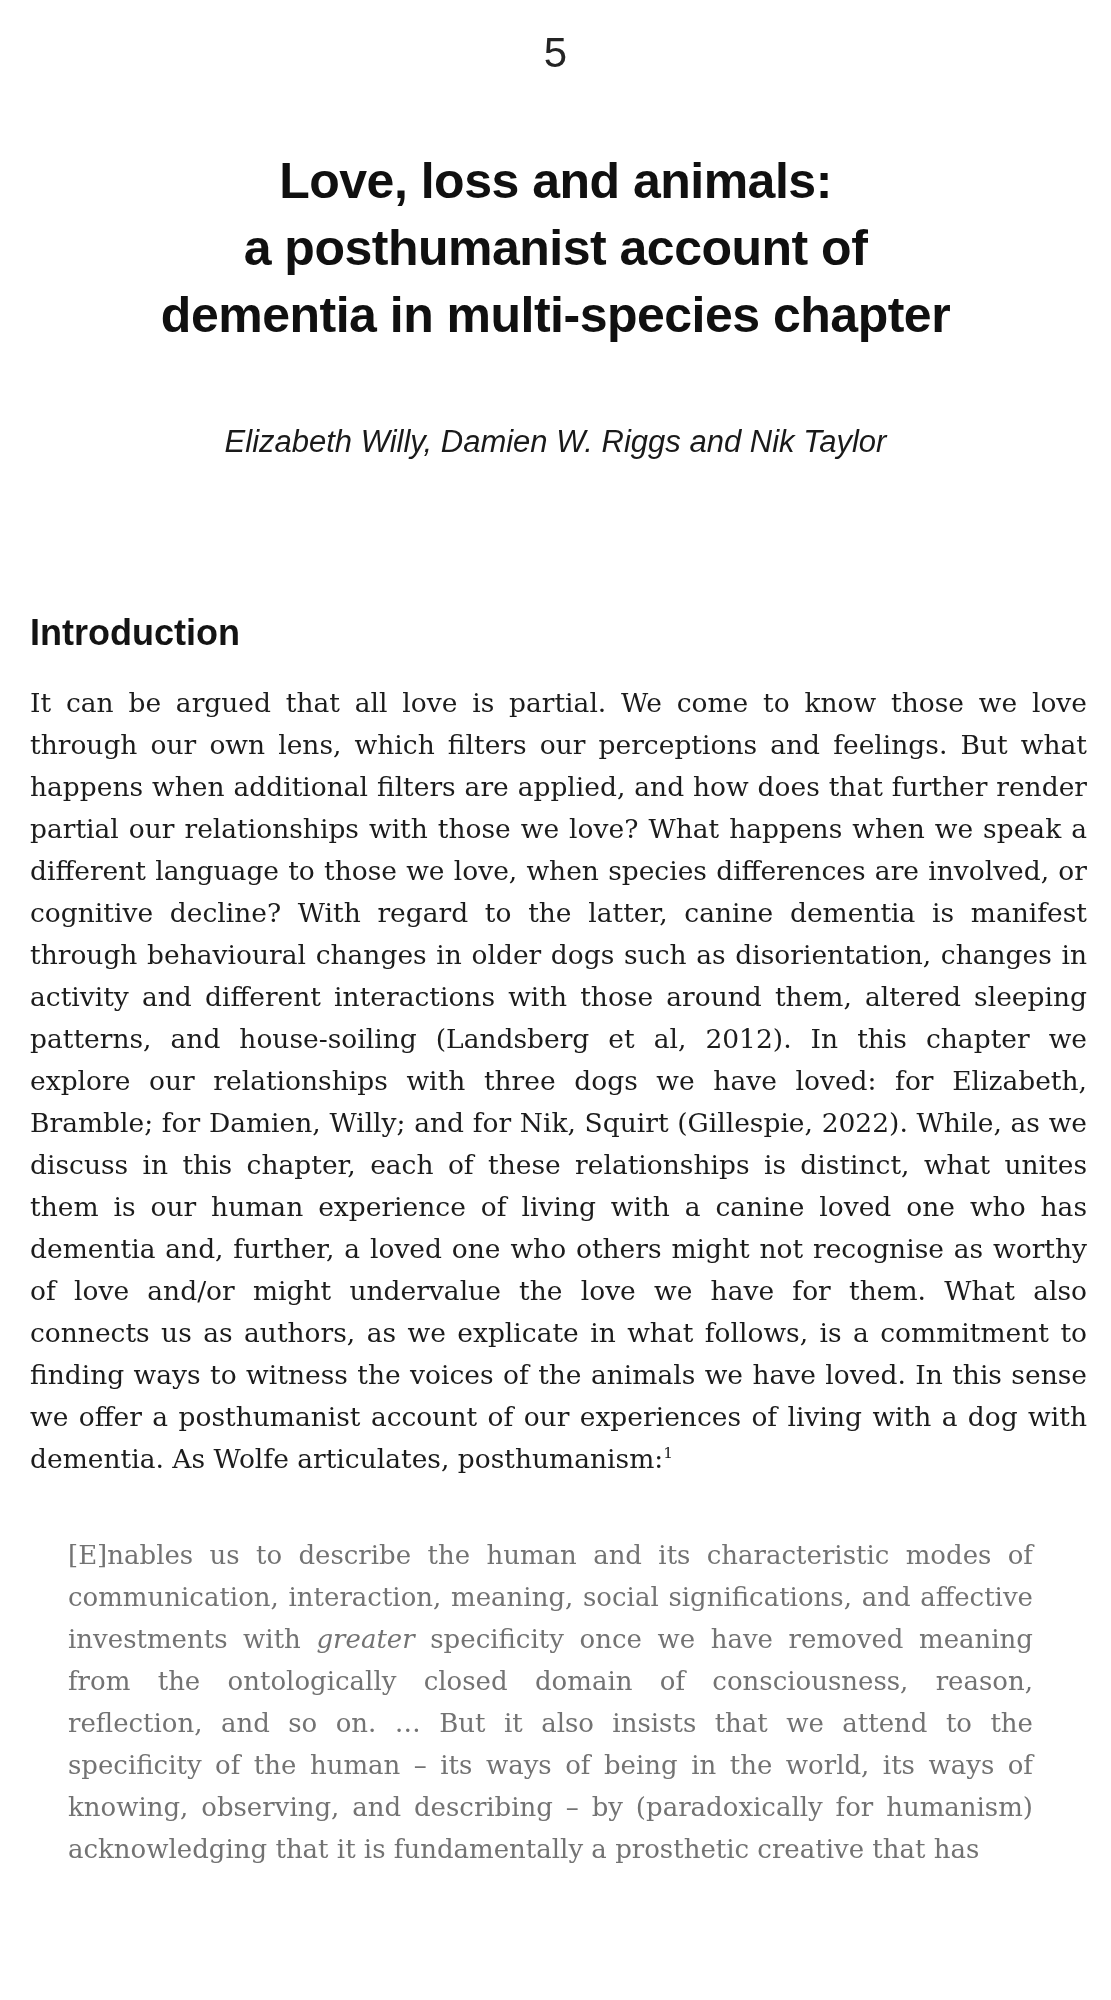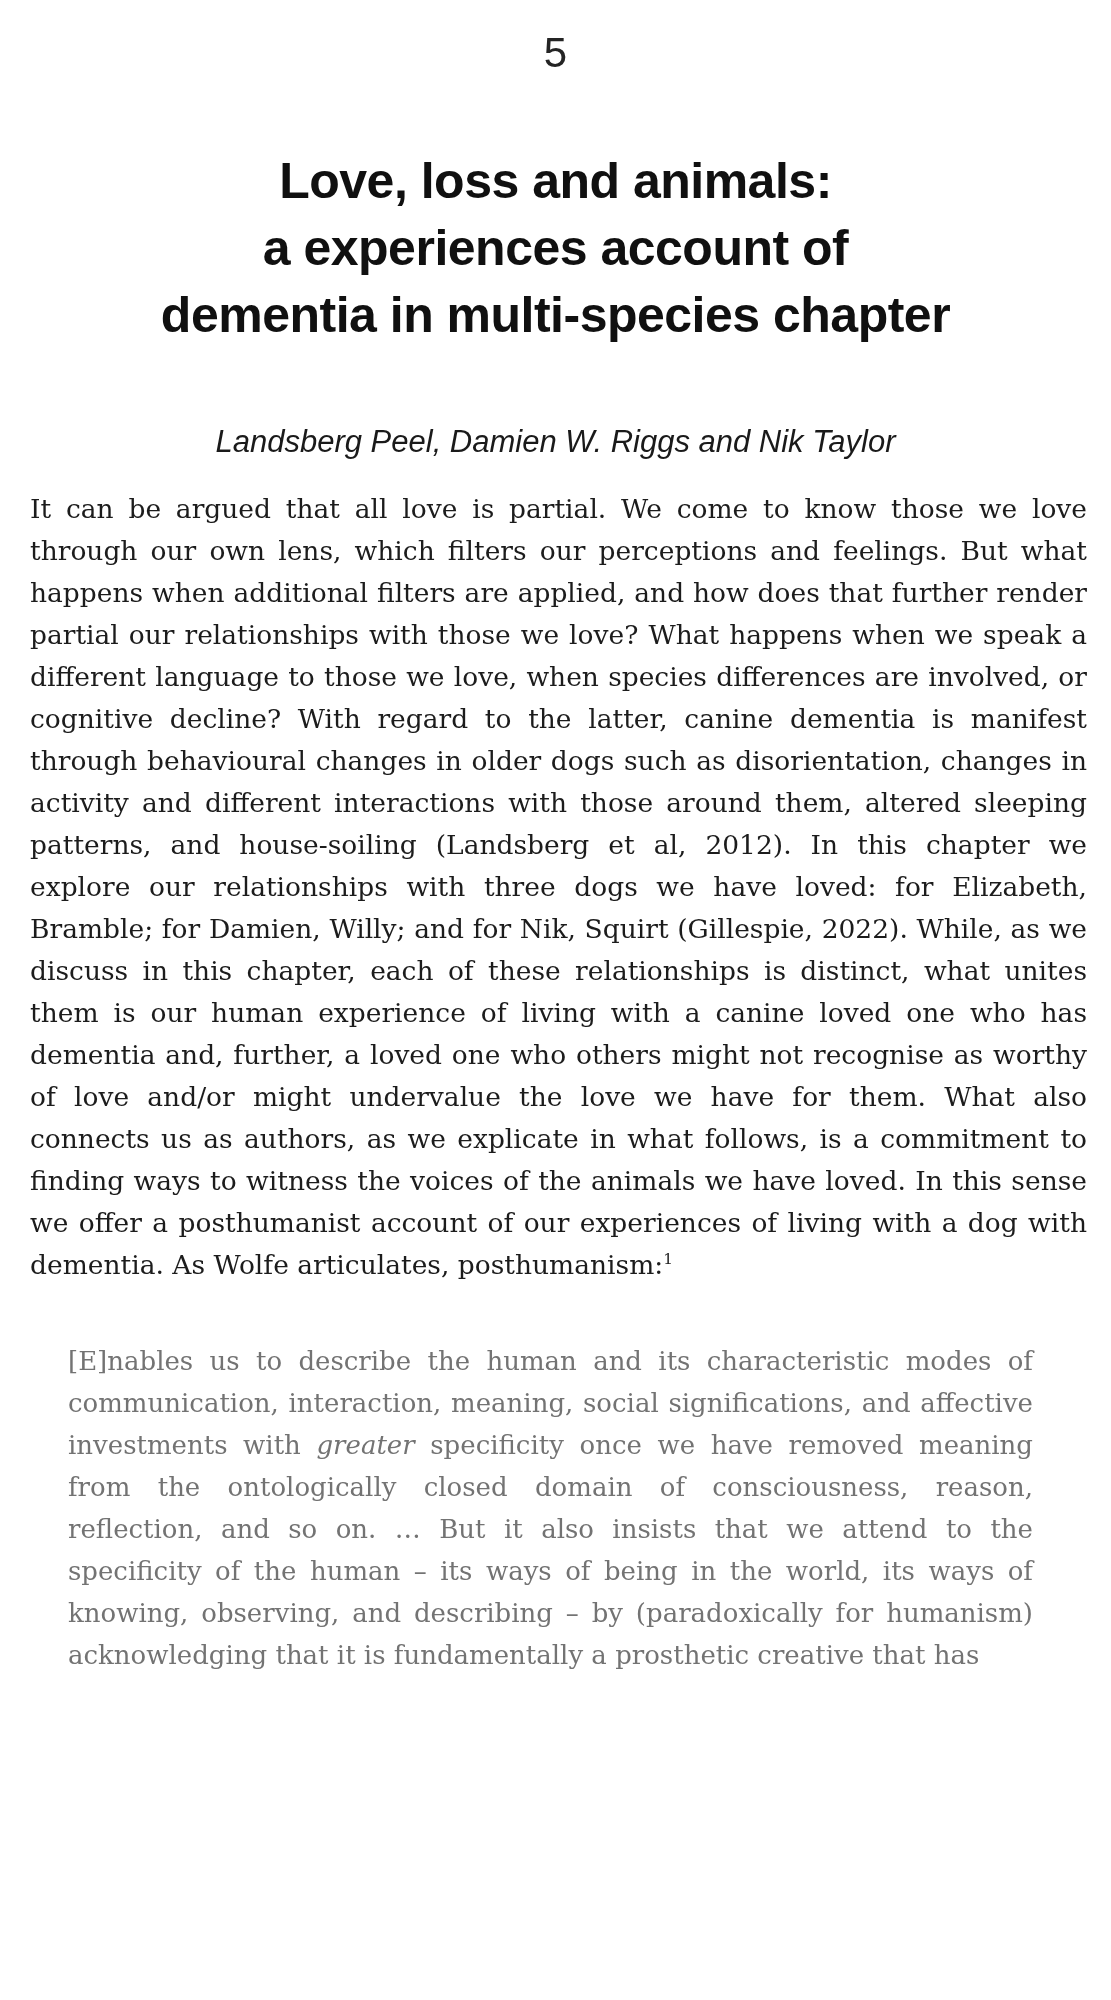--- a/index.html
+++ b/index.html
@@ -89,23 +89,24 @@
     color: #242424;
   }
 </style>
 </head>
 <body>
 
 <div class="page">
 
   <div class="chapter-number">5</div>
 
-  <h1 class="title"><span>Love, loss and animals:</span><br><span>a experiences account of</span><br><span>dementia in multi-species chapter</span></h1>
+  <h1 class="title"><span>Love, loss and animals:</span><br><span>a posthumanist account of</span><br><span>dementia in multi-species chapter</span></h1>
 
-  <div class="authors">Landsberg Peel, Damien W. Riggs and Nik Taylor</div>
+  <div class="authors">Elizabeth Willy, Damien W. Riggs and Nik Taylor</div>
 
+  <h2 class="section-heading">Introduction</h2>
 
   <p class="body-text"><span>It can be argued that all love is partial. We come to know those we love through our own lens, which filters our perceptions and feelings. But what happens when additional filters are applied, and how does that further render partial our relationships with those we love? What happens when we speak a different language to those we love, when species differences are involved, or cognitive decline? With regard to the latter, canine dementia is manifest through behavioural changes in older dogs such as disorientation, changes in activity and different interactions with those around them, altered sleeping patterns, and house-soiling (Landsberg et al, 2012). In this chapter we explore our relationships with three dogs we have loved: for Elizabeth, Bramble; for Damien, Willy; and for Nik, Squirt (Gillespie, 2022). While, as we discuss in this chapter, each of these relationships is distinct, what unites them is our human experience of living with a canine loved one who has dementia and, further, a loved one who others might not recognise as worthy of love and/or might undervalue the love we have for them. What also connects us as authors, as we explicate in what follows, is a commitment to finding ways to witness the voices of the animals we have loved. In this sense we offer a posthumanist account of our experiences of living with a dog with dementia. As Wolfe articulates, posthumanism:</span><sup>1</sup></p>
 
   <blockquote class="quote"><span>[E]nables us to describe the human and its characteristic modes of communication, interaction, meaning, social significations, and affective investments with </span><em>greater</em><span> specificity once we have removed meaning from the ontologically closed domain of consciousness, reason, reflection, and so on. … But it also insists that we attend to the specificity of the human – its ways of being in the world, its ways of knowing, observing, and describing – by (paradoxically for humanism) acknowledging that it is fundamentally a prosthetic creative that has</span></blockquote>
 
 
 </div>
 
 </body></html>

